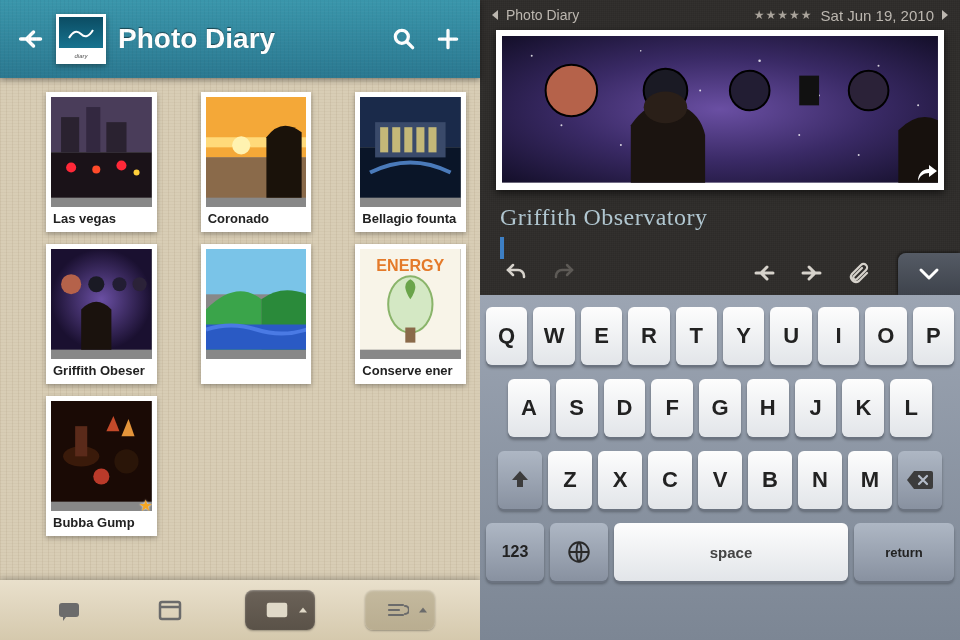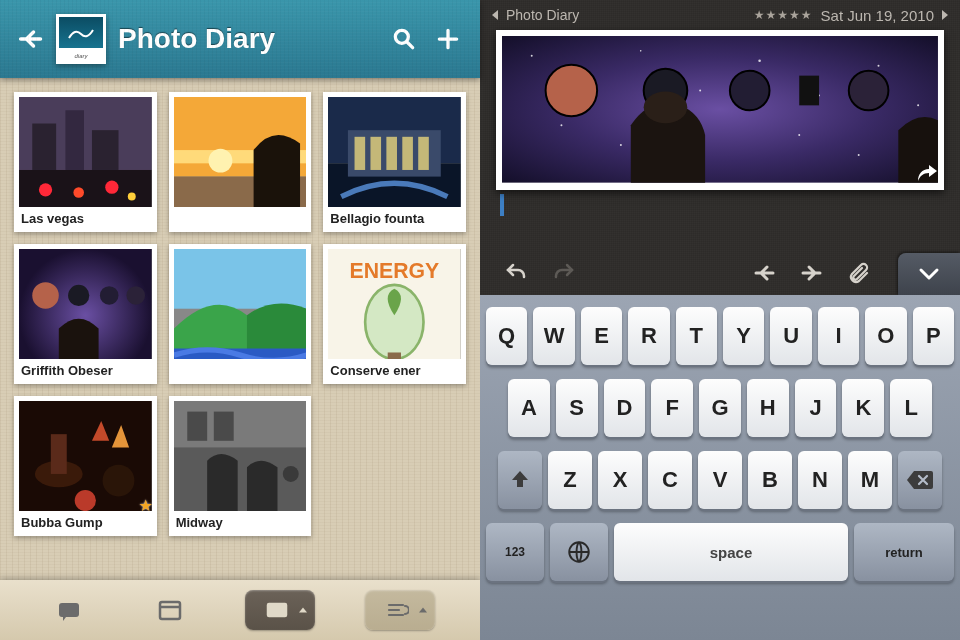--- a/index.html
+++ b/index.html
@@ -21,21 +21,21 @@
   .app-logo-inner svg { display:block; }
   .app-logo-label { position:absolute; bottom:2px; left:0; right:0; text-align:center; font-size:6px; color:#555; font-style:italic;}
   .lp-title { flex:1; font-size: 28px; color: #fff; font-weight: 600; text-shadow: 0 -1px 1px rgba(0,0,0,0.5); padding-left: 6px; }
   .hdr-icon { width:44px; height:44px; display:flex;align-items:center;justify-content:center; color:#fff; cursor:pointer; }
 
   
   .lp-grid-wrap { position:absolute; top:78px; bottom:60px; left:0; right:0; overflow:hidden; background: #d8cdb5;
     background-image: repeating-linear-gradient(90deg, rgba(160,140,110,0.15) 0 1px, transparent 1px 6px),
                       repeating-linear-gradient(0deg, rgba(120,100,70,0.05) 0 1px, transparent 1px 3px); }
   .lp-grid { display:grid; grid-template-columns: repeat(3, 1fr); gap: 12px; padding: 14px; }
-  .polaroid { background:#fff; padding:5px 5px 4px 5px; box-shadow: 0 2px 5px rgba(0,0,0,0.3); cursor:pointer; position:relative; }
+  .polaroid { background:#fff; padding:5px 5px 4px 5px; box-shadow: 0 2px 5px rgba(0,0,0,0.3); cursor:pointer; position:relative;margin-left:32px; }
   .polaroid-img { width:100%; height:110px; background:#888; display:block; position:relative; overflow:hidden; }
   .polaroid-label { font-size:13px; font-weight:600; color:#222; padding:4px 2px 2px; white-space:nowrap; overflow:hidden; }
   .star-badge { position:absolute; right:2px; bottom:22px; width:18px; height:18px; display:flex;align-items:center;justify-content:center; color:#f4a623; text-shadow:0 0 2px #fff; font-size:16px;}
 
   
   .lp-toolbar { position:absolute; bottom:0; left:0; right:0; height:60px; background: linear-gradient(#e9e0cc,#d5c9ad); box-shadow: 0 -2px 6px rgba(0,0,0,0.25); display:flex; align-items:center; justify-content:space-around; padding:0 20px; }
   .tb-btn { width:70px; height:40px; border-radius:8px; display:flex;align-items:center;justify-content:center; cursor:pointer; color:#6b6b6b; background: linear-gradient(#c4b99e,#b9ad90); box-shadow: inset 0 1px 2px rgba(255,255,255,0.3), 0 1px 2px rgba(0,0,0,0.3);}
   .tb-btn.active { background: linear-gradient(#6b6258,#5a5248); color:#e0d9c8; }
   .tb-btn.plain { background:transparent; box-shadow:none; width:50px; }
   .tb-btn.mini-arrow { position:relative;padding-right:6px;}
@@ -63,21 +63,21 @@
 
   
   .keyboard { position:absolute; bottom:0; left:0; right:0; height:345px; background: linear-gradient(#9ca5b3,#7c8694); padding:12px 6px 8px; display:flex; flex-direction:column; gap:14px;}
   .kb-row { display:flex; gap:6px; justify-content:center;}
   .key { flex:1; max-width:44px; height:58px; background:linear-gradient(#fdfdfd,#e2e5e9); border-radius:6px; box-shadow: 0 2px 0 #6b7380, 0 3px 3px rgba(0,0,0,0.3); display:flex;align-items:center;justify-content:center; font-size:22px; font-weight:600; color:#222; cursor:pointer;}
   .kb-row.r2 { padding: 0 22px;}
   .kb-row.r3 .key { max-width:44px;}
   .key.func { background:linear-gradient(#aeb7c4,#8891a0); color:#2a2a2a; max-width:58px; flex:0 0 58px;}
   .key.func.del { display:flex;align-items:center;justify-content:center;}
   .kb-row.r4 .key { height:58px;}
-  .key.k123 { flex:0 0 58px; max-width:58px; font-size:12px; background:linear-gradient(#aeb7c4,#8891a0);}
+  .key.k123 { flex:0 0 58px; max-width:58px; font-size:16px; background:linear-gradient(#aeb7c4,#8891a0);}
   .key.globe { flex:0 0 58px; max-width:58px; background:linear-gradient(#aeb7c4,#8891a0);}
   .key.space { flex:1; max-width:none; font-size:15px; color:#444; }
   .key.return { flex:0 0 100px; max-width:100px; font-size:13px; background:linear-gradient(#aeb7c4,#8891a0); }
 
   
   .th { position:absolute; inset:0; }
 </style>
 </head>
 <body>
 
@@ -131,20 +131,21 @@
         <div class="polaroid">
           <div class="polaroid-img">
             <svg class="th" viewBox="0 0 100 100" preserveAspectRatio="xMidYMid slice">
               <rect width="100" height="60" fill="#f4a838"></rect>
               <rect y="40" width="100" height="10" fill="#ffda7a"></rect>
               <rect y="60" width="100" height="40" fill="#8a6a4a"></rect>
               <circle cx="35" cy="48" r="9" fill="#fff2b0"></circle>
               <path d="M60 100 L60 40 Q75 20 95 35 L95 100 Z" fill="#1a120a"></path>
             </svg>
           </div>
+          <div class="polaroid-label">Coronado</div>
         </div>
         <div class="polaroid">
           <div class="polaroid-img">
             <svg class="th" viewBox="0 0 100 100" preserveAspectRatio="xMidYMid slice">
               <rect width="100" height="50" fill="#1a2a4a"></rect>
               <rect y="50" width="100" height="50" fill="#0a1528"></rect>
               <rect x="15" y="25" width="70" height="35" fill="#3a4a6a"></rect>
               <rect x="20" y="30" width="8" height="25" fill="#c4b878"></rect>
               <rect x="32" y="30" width="8" height="25" fill="#c4b878"></rect>
               <rect x="44" y="30" width="8" height="25" fill="#c4b878"></rect>
@@ -204,34 +205,20 @@
               <ellipse cx="30" cy="55" rx="18" ry="10" fill="#3a1a0a"></ellipse>
               <rect x="24" y="25" width="12" height="30" fill="#5a2a1a"></rect>
               <path d="M55 30 L62 15 L68 30 Z" fill="#c44a2a"></path>
               <path d="M70 35 L77 18 L83 35 Z" fill="#e4943a"></path>
               <circle cx="75" cy="60" r="12" fill="#2a1508"></circle>
               <circle cx="50" cy="75" r="8" fill="#ba3a2a"></circle>
             </svg>
           </div>
           <div class="star-badge">★</div>
           <div class="polaroid-label">Bubba Gump</div>
-        </div>
-        <div class="polaroid">
-          <div class="polaroid-img">
-            <svg class="th" viewBox="0 0 100 100" preserveAspectRatio="xMidYMid slice">
-              <rect width="100" height="100" fill="#5a5a5a"></rect>
-              <rect width="100" height="35" fill="#7a7a7a"></rect>
-              <rect x="10" y="8" width="15" height="22" fill="#4a4a4a"></rect>
-              <rect x="30" y="8" width="15" height="22" fill="#4a4a4a"></rect>
-              <path d="M25 100 L25 45 Q35 35 48 45 L48 100 Z" fill="#2a2a2a"></path>
-              <path d="M55 100 L55 50 Q65 40 78 50 L78 100 Z" fill="#2a2a2a"></path>
-              <circle cx="88" cy="55" r="6" fill="#3a3a3a"></circle>
-            </svg>
-          </div>
-          <div class="polaroid-label">Midway</div>
         </div>
       </div>
   </div>
 
   <div class="lp-toolbar">
     <div class="tb-btn plain">
       <svg width="26" height="22" viewBox="0 0 26 22" fill="currentColor">
           <rect x="2" y="4" width="20" height="14" rx="3"></rect>
           <path d="M9 18l-3 4v-4"></path>
         </svg>
@@ -305,20 +292,21 @@
           <path d="M400 148 L400 95 Q420 75 440 85 L440 148 Z" fill="#17110d"></path>
         </svg>
       </div>
       <div class="share-ic">
         <svg width="20" height="16" viewBox="0 0 20 16" fill="currentColor">
             <path d="M12 0l8 6-8 6V8C6 8 3 11 1 16c0-7 4-12 11-12V0z"></path>
           </svg>
       </div>
     </div>
 
+    <div class="rp-title">Griffith Observatory</div>
     <span class="rp-cursor"></span>
 
     <div class="rp-tools">
       <div class="tool-ic">
         <svg width="24" height="24" viewBox="0 0 24 24" fill="none" stroke="currentColor" stroke-width="2.5" stroke-linecap="round">
             <path d="M9 14L4 9l5-5"></path>
             <path d="M4 9h10a6 6 0 016 6v1"></path>
           </svg>
       </div>
       <div class="tool-ic dis">

